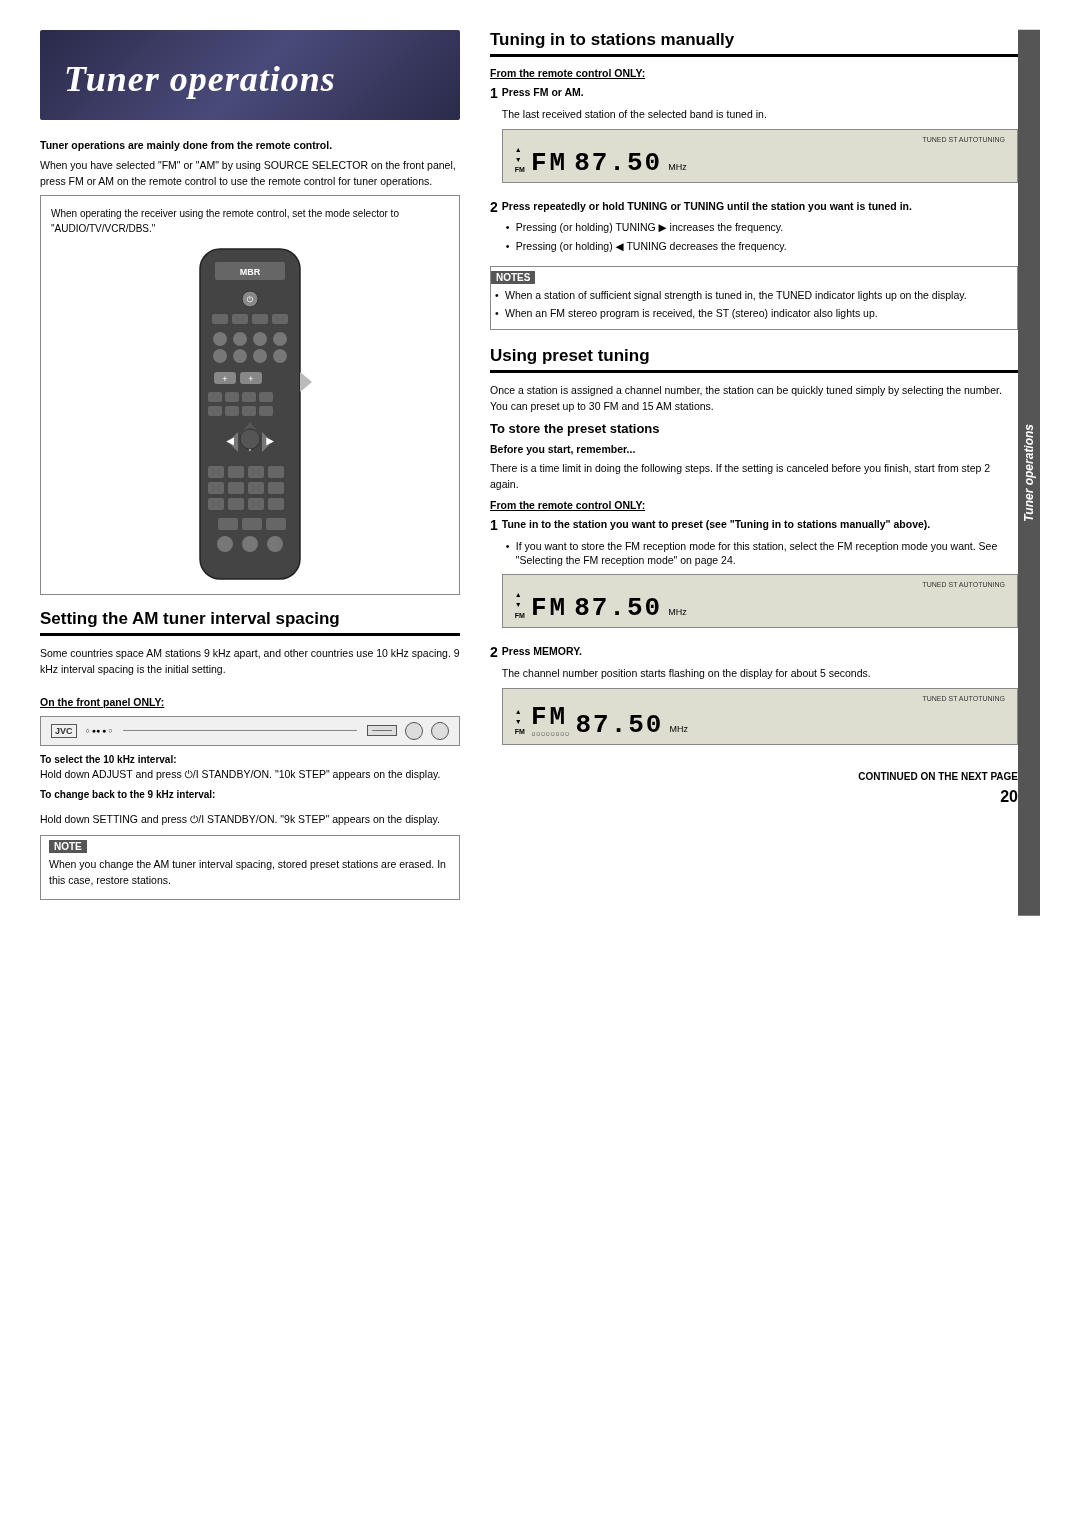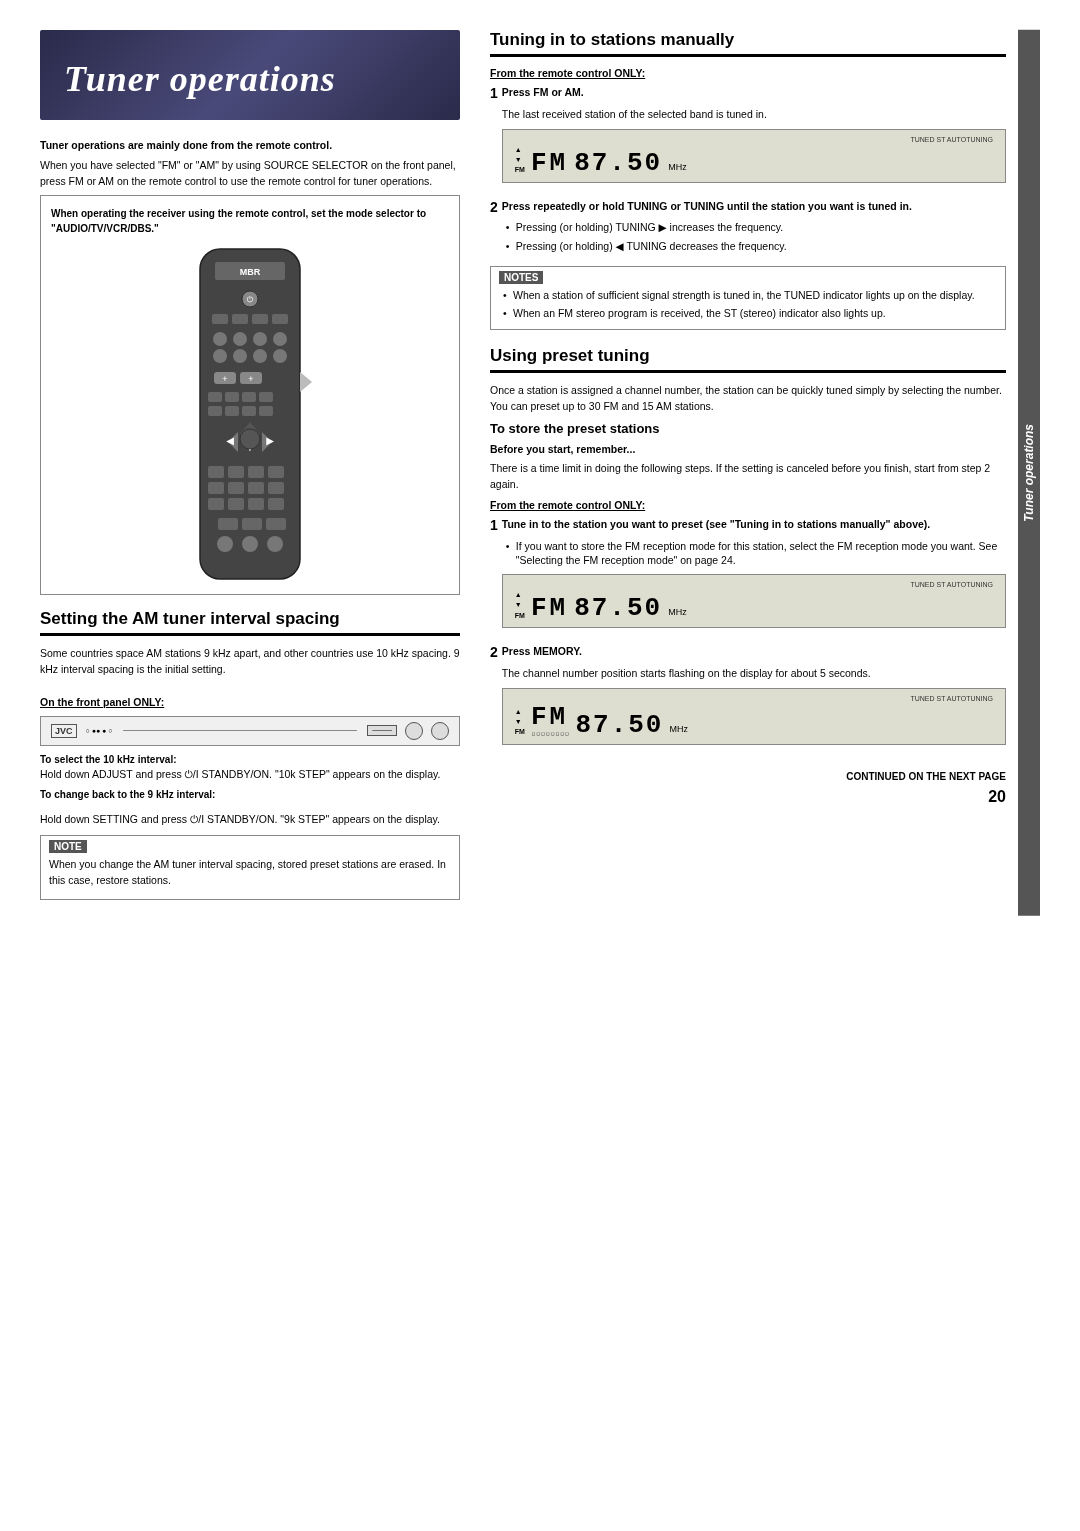--- a/index.html
+++ b/index.html
@@ -81,34 +81,34 @@
     }
 
     
     .remote-box {
       border: 1px solid #888;
       padding: 10px;
       margin-bottom: 14px;
     }
     .remote-box-text {
       font-size: 10px;
-      font-weight: bold;
+      font-weight: normal;
       margin-bottom: 8px;
     }
 
     
     .remote-svg {
       display: block;
       margin: 0 auto;
     }
 
     
     .notes-box {
       border: 1px solid #888;
-      padding: 4px 8px;
+      padding: 4px 0;
       margin: 8px 0;
     }
     .notes-box .notes-header {
       font-weight: bold;
       font-size: 10px;
       background: #555;
       color: #fff;
       display: inline-block;
       padding: 1px 5px;
       margin-bottom: 4px;
@@ -231,21 +231,21 @@
       align-items: center;
       justify-content: center;
     }
 
     .right-col-inner {
       flex: 1;
     }
 
     .right-wrapper {
       display: flex;
-      gap: 12px;
+      gap: 0;
     }
 
     .section-block {
       margin-bottom: 16px;
     }
 
     .display-wrapper {
       border: 1px solid #888;
       background: #deded0;
       padding: 6px 12px;

